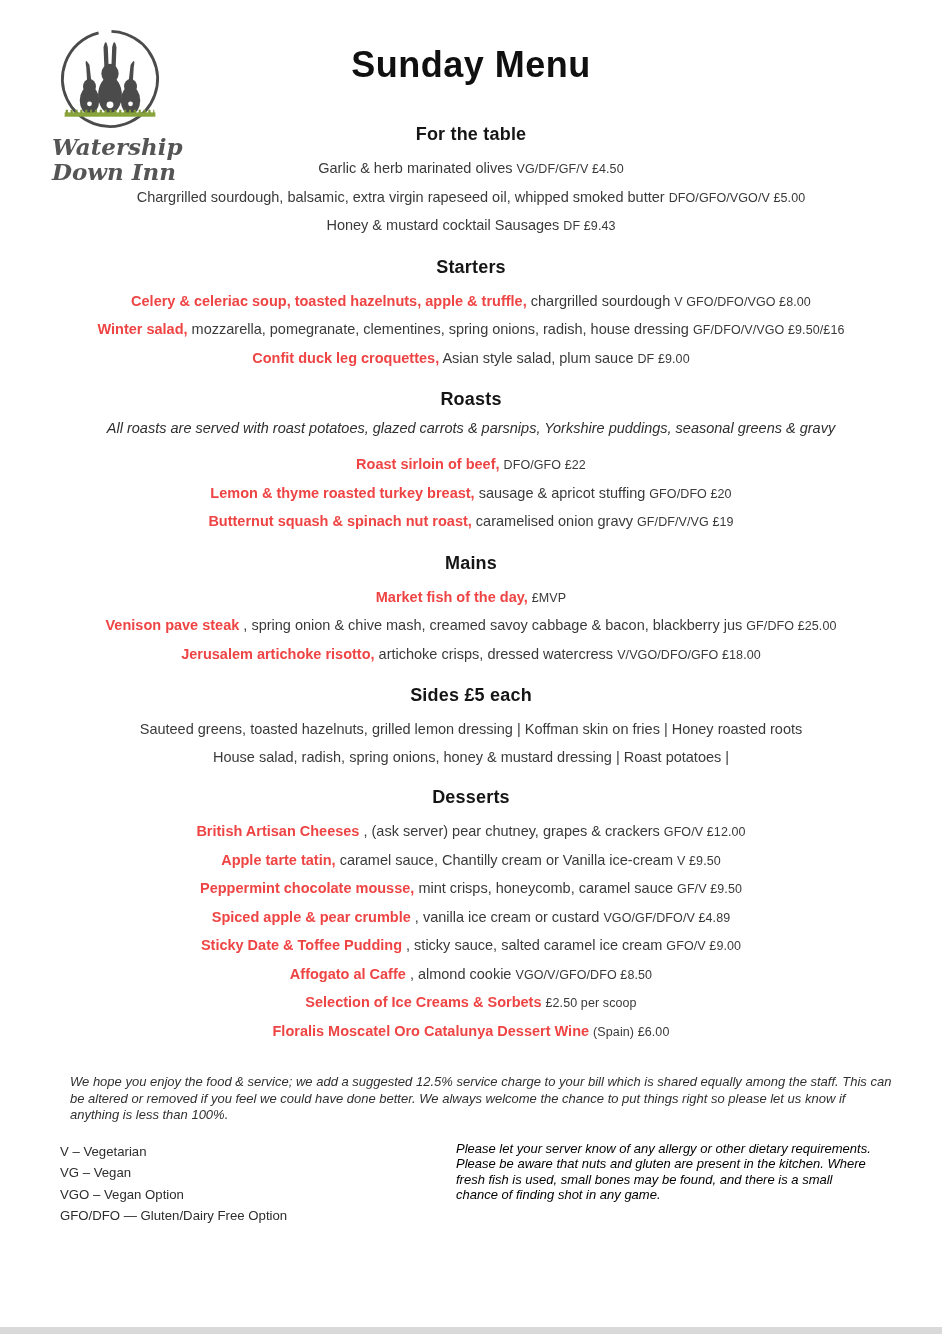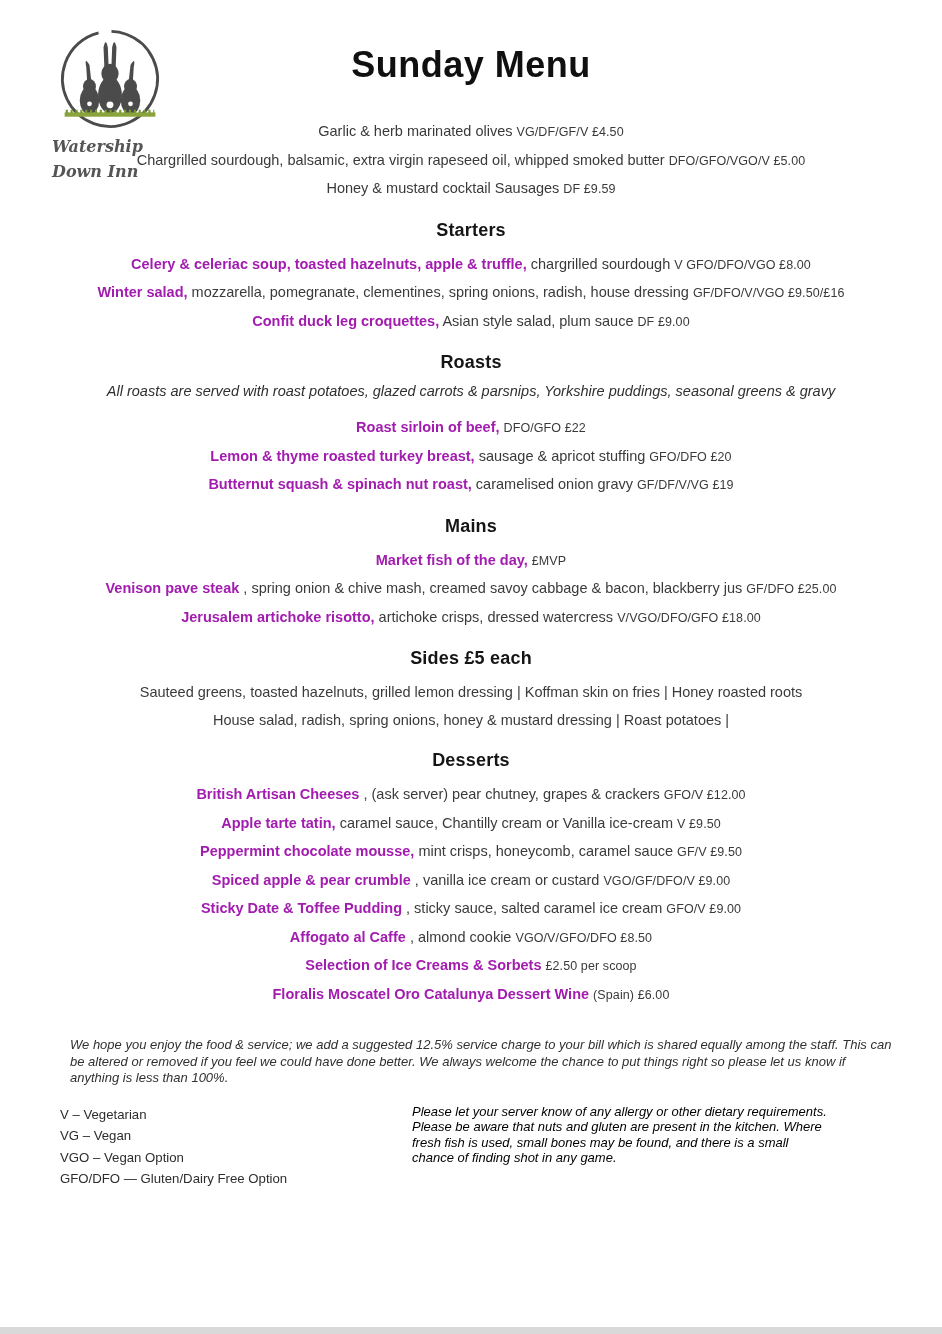--- a/index.html
+++ b/index.html
@@ -10,21 +10,21 @@
     font-family:"Liberation Sans",sans-serif;
     overflow:hidden;
     color:#3c3c3c;
   }
   
   .logo{position:absolute;top:28px;left:52px;width:130px;text-align:left;}
   .logo svg{display:block;margin-left:4px;}
   .logo-text{
     font-family:"DejaVu Serif",serif;
     font-style:italic;font-weight:bold;
-    color:#555;font-size:16px;line-height:25px;
+    color:#555;font-size:23px;line-height:25px;
     margin-top:2px;
   }
   
   .content{padding-top:44px;text-align:center;}
   h1{
     font-size:36px;font-weight:800;color:#101010;
     margin:0 0 38px;letter-spacing:.5px;
   }
   .sections{width:850px;margin:0 auto;}
   .section{margin-bottom:22px;}
@@ -33,30 +33,30 @@
     margin:0 0 16px;letter-spacing:.2px;
   }
   .section-note{
     font-style:italic;font-size:14.5px;color:#2f2f2f;
     margin:-6px 0 21px;
   }
   .item{
     margin:0 0 12px;font-size:14.5px;line-height:15.5px;color:#3a3a3a;
   }
   .item.gap{margin-top:9px;}
-  .item .b{font-weight:bold;color:#a21caf;}
+  .item .b{font-weight:bold;color:#ef4444;}
   .item .codes{font-size:12.5px;letter-spacing:.1px;color:#3a3a3a;}
   
   .service-note{
     font-style:italic;font-size:13px;line-height:16.5px;color:#303030;
     text-align:left;margin:34px 50px 16px 70px;
   }
   .bottom-row{
     display:flex;justify-content:space-between;align-items:flex-start;
-    margin:17px 110px 0 60px;text-align:left;
+    margin:17px 66px 0 60px;text-align:left;
   }
   .legend div{font-size:13.2px;line-height:21.5px;color:#2d2d2d;}
   .allergy{
     width:420px;font-style:italic;font-size:13px;line-height:15.5px;
     color:#000000;margin:0;
   }
   .bottom-bar{
     position:absolute;left:0;bottom:0;width:100%;height:7px;background:#d9d9d9;
   }
 </style>
@@ -93,23 +93,24 @@
     <div class="logo-text">
       <div>Watership</div>
       <div>Down Inn</div>
     </div>
   </div>
 
   <div class="content">
     <h1>Sunday Menu</h1>
     <div class="sections" id="sections">
         <div class="section">
+          <h2>For the table</h2>
           <p class="item"><span class="">Garlic &amp; herb marinated olives</span> <span class="codes">VG/DF/GF/V £4.50</span></p>
           <p class="item"><span class="">Chargrilled sourdough, balsamic, extra virgin rapeseed oil, whipped smoked butter</span> <span class="codes">DFO/GFO/VGO/V £5.00</span></p>
-          <p class="item"><span class="">Honey &amp; mustard cocktail Sausages</span> <span class="codes">DF £9.59</span></p>
+          <p class="item"><span class="">Honey &amp; mustard cocktail Sausages</span> <span class="codes">DF £9.43</span></p>
         </div>
         <div class="section">
           <h2>Starters</h2>
           <p class="item"><span class="b">Celery &amp; celeriac soup, toasted hazelnuts, apple &amp; truffle,</span> <span class="">chargrilled sourdough</span> <span class="codes">V GFO/DFO/VGO £8.00</span></p>
           <p class="item"><span class="b">Winter salad,</span> <span class="">mozzarella, pomegranate, clementines, spring onions, radish, house dressing</span> <span class="codes">GF/DFO/V/VGO £9.50/£16</span></p>
           <p class="item"><span class="b">Confit duck leg croquettes,</span> <span class="">Asian style salad, plum sauce</span> <span class="codes">DF £9.00</span></p>
         </div>
         <div class="section">
           <h2>Roasts</h2>
           <p class="section-note">All roasts are served with roast potatoes, glazed carrots &amp; parsnips, Yorkshire puddings, seasonal greens &amp; gravy</p>
@@ -126,21 +127,21 @@
         <div class="section">
           <h2>Sides £5 each</h2>
           <p class="item"><span class="">Sauteed greens, toasted hazelnuts, grilled lemon dressing | Koffman skin on fries | Honey roasted roots</span></p>
           <p class="item"><span class="">House salad, radish, spring onions, honey &amp; mustard dressing | Roast potatoes |</span></p>
         </div>
         <div class="section">
           <h2>Desserts</h2>
           <p class="item"><span class="b">British Artisan Cheeses</span> <span class="">, (ask server) pear chutney, grapes &amp; crackers</span> <span class="codes">GFO/V £12.00</span></p>
           <p class="item"><span class="b">Apple tarte tatin,</span> <span class="">caramel sauce, Chantilly cream or Vanilla ice-cream</span> <span class="codes">V £9.50</span></p>
           <p class="item"><span class="b">Peppermint chocolate mousse,</span> <span class="">mint crisps, honeycomb, caramel sauce</span> <span class="codes">GF/V £9.50</span></p>
-          <p class="item"><span class="b">Spiced apple &amp; pear crumble</span> <span class="">, vanilla ice cream or custard</span> <span class="codes">VGO/GF/DFO/V £9.00</span></p>
+          <p class="item"><span class="b">Spiced apple &amp; pear crumble</span> <span class="">, vanilla ice cream or custard</span> <span class="codes">VGO/GF/DFO/V £4.89</span></p>
           <p class="item"><span class="b">Sticky Date &amp; Toffee Pudding</span> <span class="">, sticky sauce, salted caramel ice cream</span> <span class="codes">GFO/V £9.00</span></p>
           <p class="item"><span class="b">Affogato al Caffe</span> <span class="">, almond cookie</span> <span class="codes">VGO/V/GFO/DFO £8.50</span></p>
           <p class="item"><span class="b">Selection of Ice Creams &amp; Sorbets</span> <span class="codes">£2.50 per scoop</span></p>
           <p class="item gap"><span class="b">Floralis Moscatel Oro Catalunya Dessert Wine</span> <span class="codes">(Spain)  £6.00</span></p>
         </div>
       </div>
 
     <p class="service-note">We hope you enjoy the food &amp; service; we add a suggested 12.5% service charge to your bill which is shared equally among the staff. This can be altered or removed if you feel we could have done better.  We always welcome the chance to put things right so please let us know if anything is less than 100%.</p>
 
     <div class="bottom-row">

